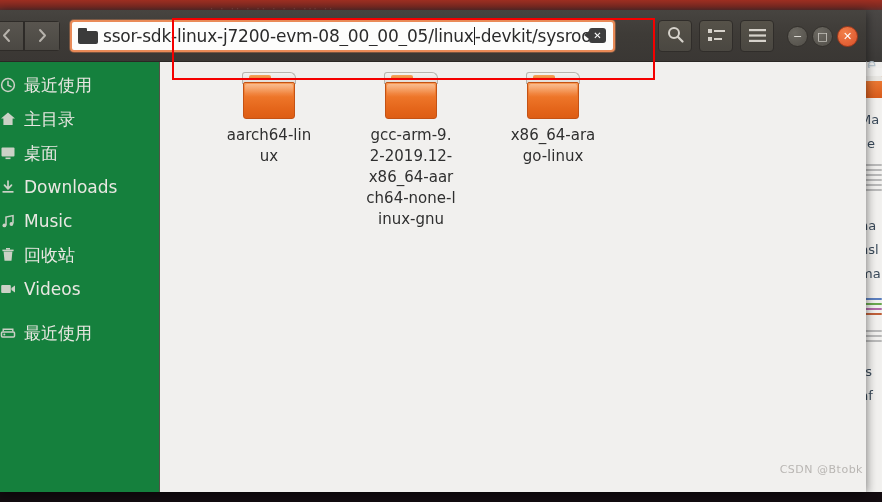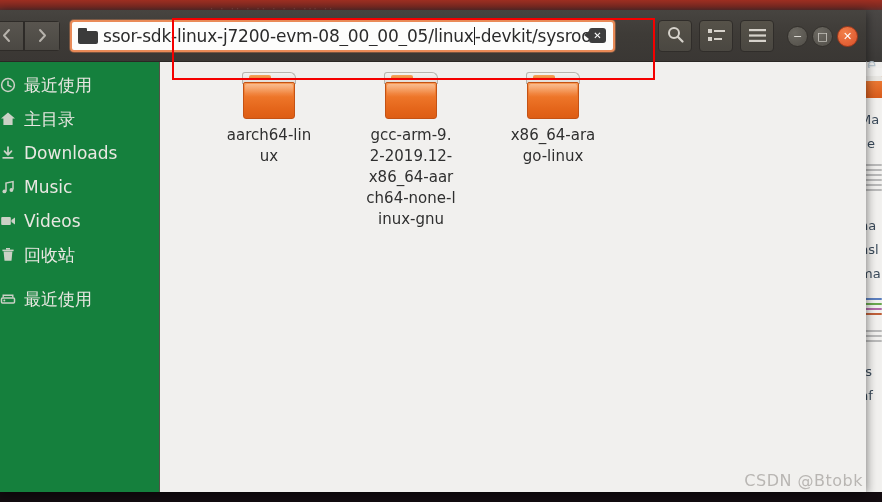--- a/index.html
+++ b/index.html
@@ -241,22 +241,22 @@
     content:""; position:absolute; left:1px; top:1px; right:1px; height:13px;
     background: linear-gradient(180deg, rgba(255,255,255,.35), rgba(255,255,255,0));
     border-radius: 2px;
   }
   .fname {
     font-size: 15px; color: #2f2f2f; text-align:center;
     line-height: 21px; word-break: break-all; width: 90px;
   }
 
   .watermark {
-    position: absolute; right: 3px; bottom: 2px;
-    font-size: 16px; color: #b9b6b3;
+    position: absolute; right: 3px; bottom: 16px;
+    font-size: 11px; color: #b9b6b3;
     letter-spacing: 0.5px; white-space: nowrap;
     font-family: "DejaVu Sans", "Liberation Sans", sans-serif;
     text-align: right;
   }
 
   
   .annot {
     position: absolute;
     left: 172px; top: 18px; width: 483px; height: 62px;
     border: 2px solid #f50000;
@@ -396,54 +396,63 @@
           <span class="sico">
             <svg width="16" height="16" viewBox="0 0 16 16" aria-hidden="true">
               <path d="M8 1.6 L15 7.6 H12.6 V14 H3.4 V7.6 H1 Z" fill="currentColor"></path>
             </svg>
           </span>
           <span>主目录</span>
         </div>
         <div class="side-item">
           <span class="sico">
             <svg width="16" height="16" viewBox="0 0 16 16" aria-hidden="true">
+              <rect x="1.5" y="2.5" width="13" height="9" rx="1" fill="currentColor"></rect>
+              <rect x="5.5" y="12.5" width="5" height="1.6" fill="currentColor"></rect>
+            </svg>
+          </span>
+          <span>桌面</span>
+        </div>
+        <div class="side-item">
+          <span class="sico">
+            <svg width="16" height="16" viewBox="0 0 16 16" aria-hidden="true">
               <path d="M8 2 v7 M4.5 6.2 L8 9.8 L11.5 6.2" fill="none" stroke="currentColor" stroke-width="1.7" stroke-linecap="round" stroke-linejoin="round"></path>
               <rect x="2.5" y="12" width="11" height="1.7" fill="currentColor"></rect>
             </svg>
           </span>
           <span>Downloads</span>
         </div>
         <div class="side-item">
           <span class="sico">
             <svg width="16" height="16" viewBox="0 0 16 16" aria-hidden="true">
               <path d="M6 12.5 V4 l7-1.4 v8" fill="none" stroke="currentColor" stroke-width="1.5"></path>
               <circle cx="4.4" cy="12.4" r="1.9" fill="currentColor"></circle>
               <circle cx="11.4" cy="11" r="1.9" fill="currentColor"></circle>
             </svg>
           </span>
           <span>Music</span>
         </div>
         <div class="side-item">
           <span class="sico">
             <svg width="16" height="16" viewBox="0 0 16 16" aria-hidden="true">
-              <rect x="1.2" y="4" width="9.6" height="8" rx="1" fill="currentColor"></rect>
-              <polygon points="11.4,7 15,4.6 15,11.4 11.4,9" fill="currentColor"></polygon>
-            </svg>
-          </span>
-          <span>Videos</span>
-        </div>
-        <div class="side-item">
-          <span class="sico">
-            <svg width="16" height="16" viewBox="0 0 16 16" aria-hidden="true">
               <path d="M3.6 4.6 h8.8 l-0.9 9.2 h-7 Z" fill="currentColor"></path>
               <rect x="2.4" y="2.6" width="11.2" height="1.6" fill="currentColor"></rect>
               <rect x="6" y="1" width="4" height="1.6" fill="currentColor"></rect>
             </svg>
           </span>
           <span>回收站</span>
+        </div>
+        <div class="side-item">
+          <span class="sico">
+            <svg width="16" height="16" viewBox="0 0 16 16" aria-hidden="true">
+              <rect x="1.2" y="4" width="9.6" height="8" rx="1" fill="currentColor"></rect>
+              <polygon points="11.4,7 15,4.6 15,11.4 11.4,9" fill="currentColor"></polygon>
+            </svg>
+          </span>
+          <span>Videos</span>
         </div>
         <div class="side-sep"></div>
         <div class="side-item">
           <span class="sico">
             <svg width="16" height="16" viewBox="0 0 16 16" aria-hidden="true">
               <rect x="1.5" y="7" width="13" height="5" rx="1" fill="none" stroke="currentColor" stroke-width="1.5"></rect>
               <circle cx="4.3" cy="9.5" r="1" fill="currentColor"></circle>
               <path d="M3.2 6.6 V4.2 h9.6 v2.4" fill="none" stroke="currentColor" stroke-width="1.4"></path>
             </svg>
           </span>

